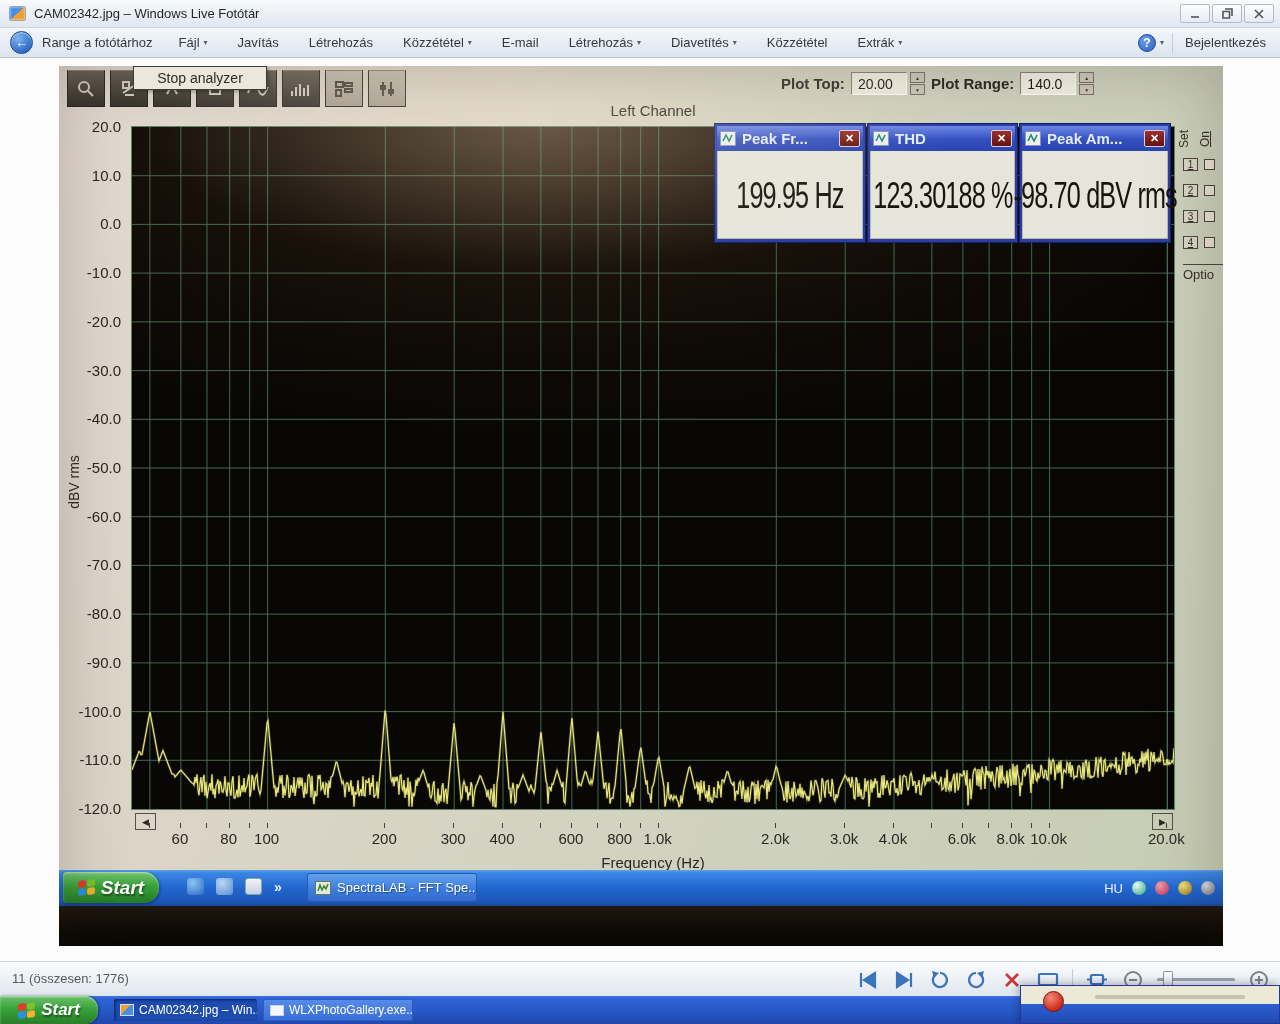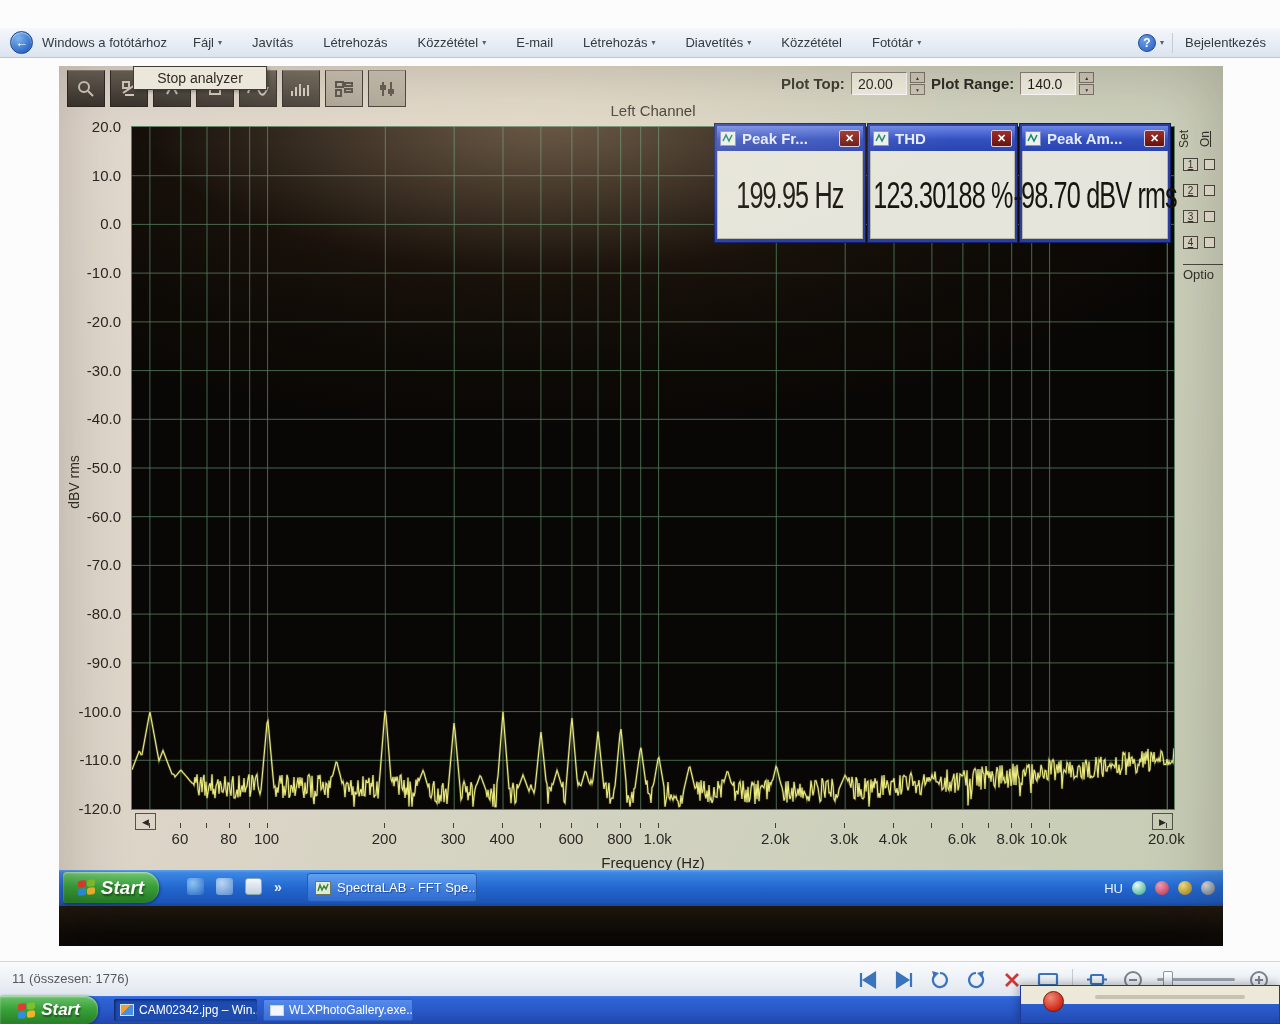--- a/index.html
+++ b/index.html
@@ -174,26 +174,47 @@
   .os-task.active { left:114px; width:143px; background:#1d4cae; box-shadow:inset 1px 1px 3px rgba(0,0,40,.6); }
   .os-task.idle { left:263px; width:150px; background:linear-gradient(#568bea,#3a6ed8); border:1px solid #2d5cc0; }
   .t-ico1 { width:14px; height:12px; flex:none; background:linear-gradient(135deg,#f0a030 0 45%, #4a90e2 45% 100%); border:1px solid #d8e0f0; }
   .t-ico2 { width:14px; height:11px; flex:none; background:#f4f6fa; border:1px solid #c8d4ea; }
 </style>
 </head>
 <body>
 
 <div class="app">
 
+  <div class="titlebar">
+    <div class="app-icon"></div>
+    <div class="titlebar-text">CAM02342.jpg – Windows Live Fotótár</div>
+    <div class="win-controls">
+      <div class="win-btn">
+        <svg width="10" height="10">
+            <path d="M1 8 h8"></path>
+          </svg>
+        </div>
+      <div class="win-btn">
+        <svg width="11" height="11">
+            <path d="M3 1 h7 v7 M1 3.5 h6.5 v6.5 h-6.5 z"></path>
+          </svg>
+        </div>
+      <div class="win-btn">
+        <svg width="10" height="10">
+            <path d="M1 1 L9 9 M9 1 L1 9"></path>
+          </svg>
+        </div>
+    </div>
+  </div>
 
   <div class="menubar">
     <div class="back-btn">
       <span>←</span>
       </div>
-    <span class="back-label">Windows a fotótárhoz</span>
+    <span class="back-label">Range a fotótárhoz</span>
     <span class="menu-item">
         <span>Fájl</span>
         <span class="caret">▾</span>
       </span>
     <span class="menu-item">
         <span>Javítás</span>
       </span>
     <span class="menu-item">
         <span>Létrehozás</span>
       </span>
@@ -209,21 +230,21 @@
         <span class="caret">▾</span>
       </span>
     <span class="menu-item">
         <span>Diavetítés</span>
         <span class="caret">▾</span>
       </span>
     <span class="menu-item">
         <span>Közzététel</span>
       </span>
     <span class="menu-item">
-        <span>Fotótár</span>
+        <span>Extrák</span>
         <span class="caret">▾</span>
       </span>
     <div class="menubar-right">
       <div class="help-circle">
           <span>?</span>
         </div>
       <span class="caret">▾</span>
       <div class="menu-sep"></div>
       <span class="signin">Bejelentkezés</span>
     </div>

